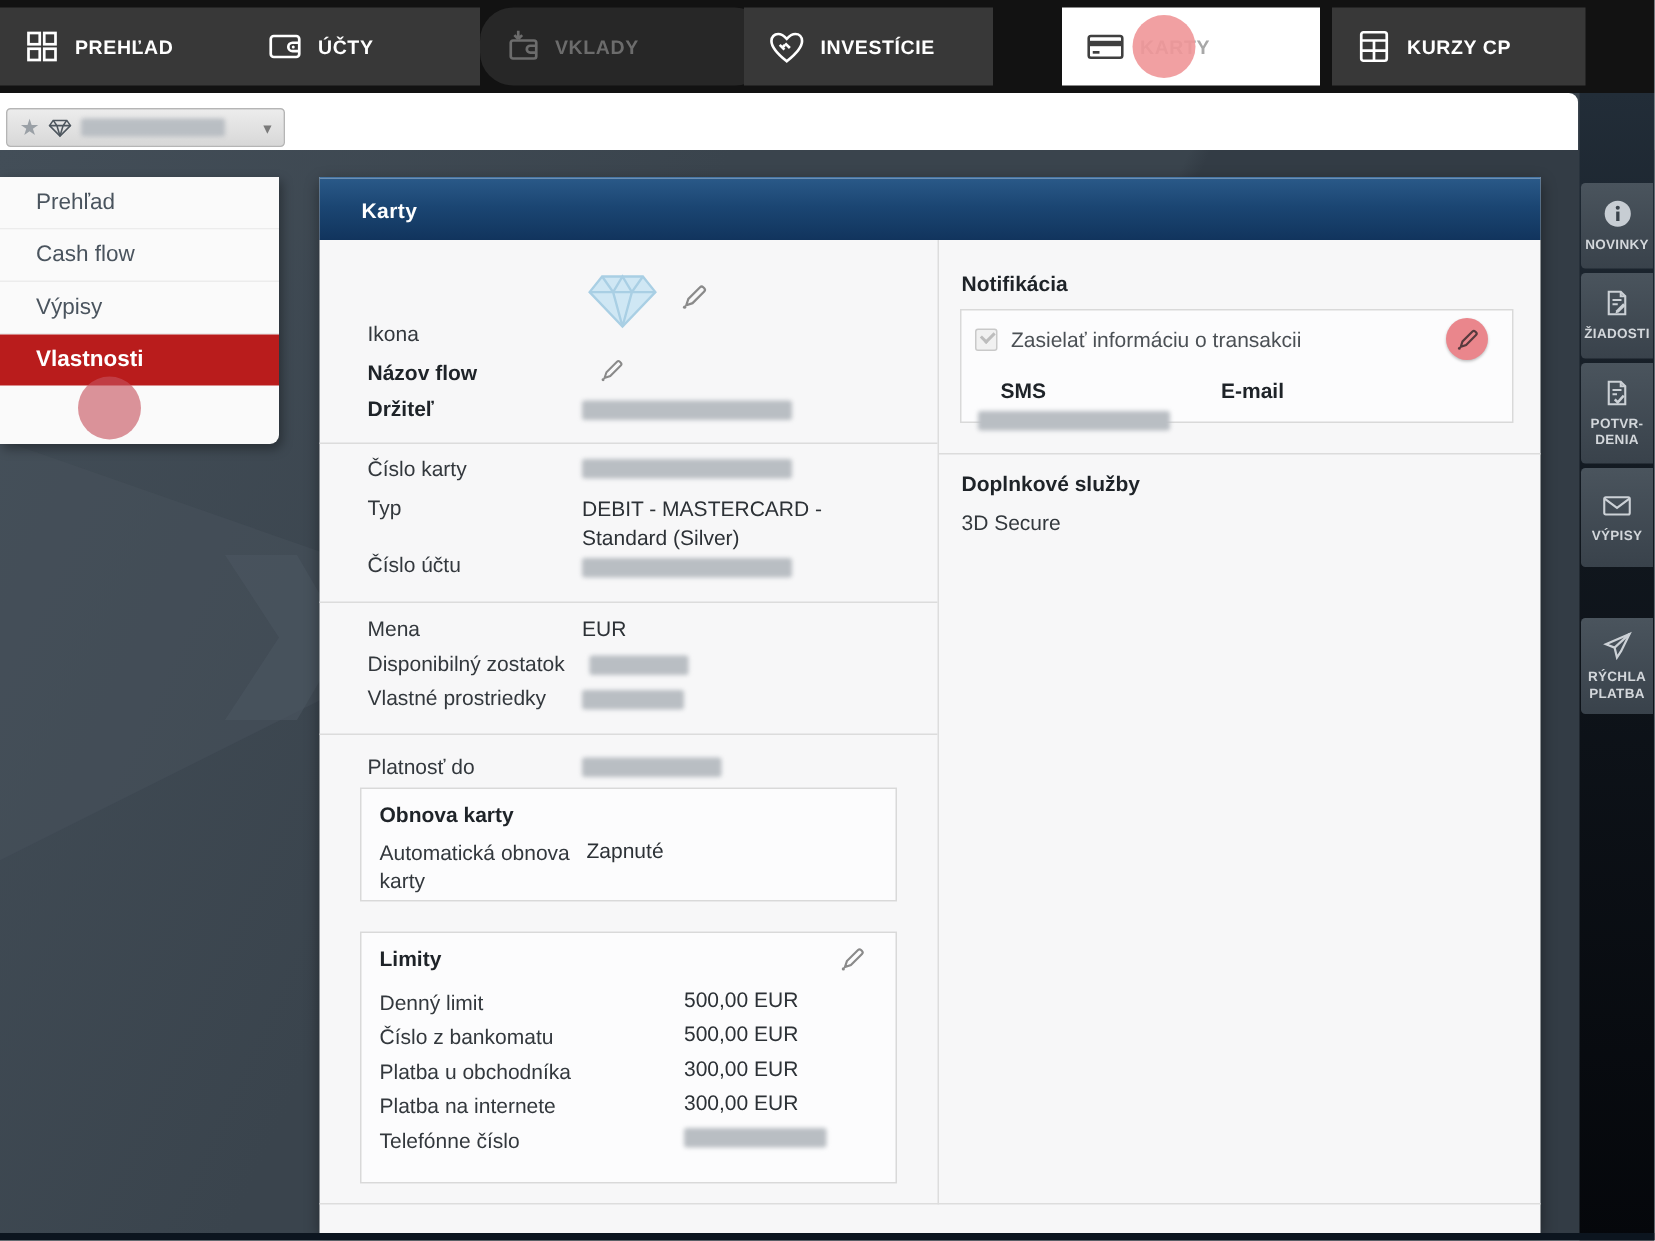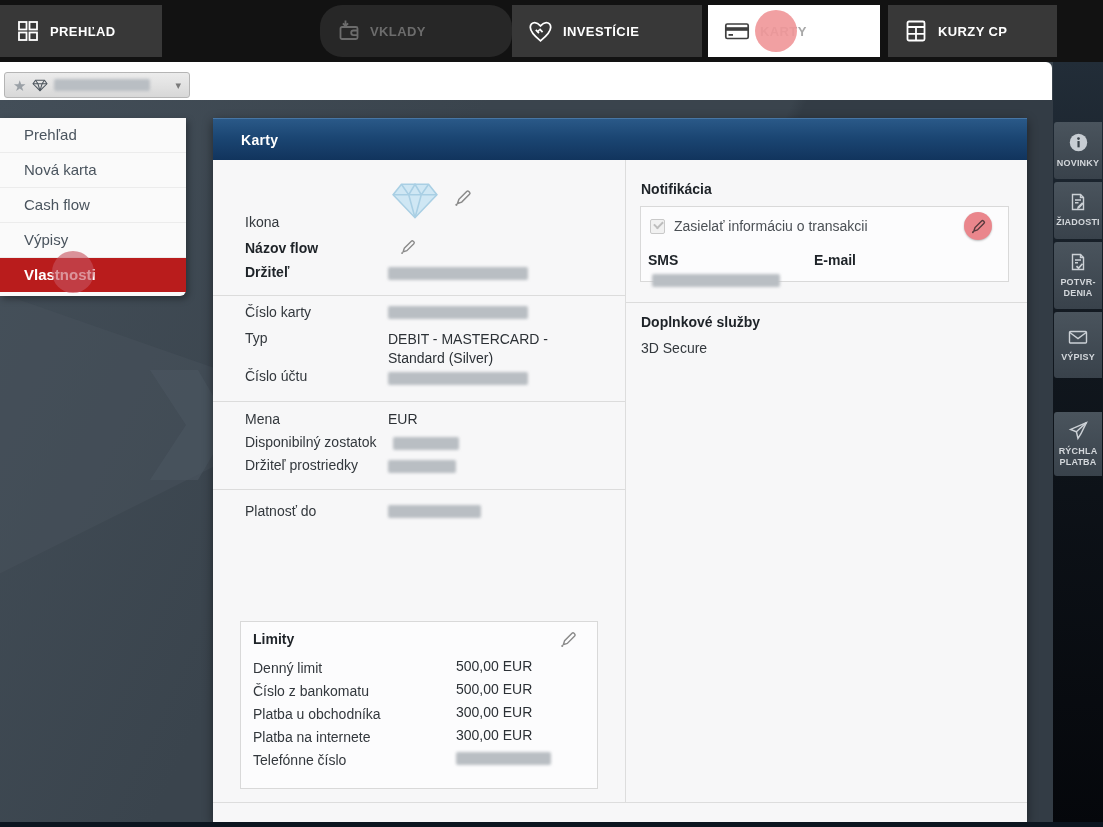--- a/index.html
+++ b/index.html
@@ -98,32 +98,41 @@
       <span style="line-height:0;">
         <svg width="24" height="24" viewBox="0 0 24 24" fill="none" stroke="#fff" stroke-width="1.8">
           <rect x="3" y="3" width="7.5" height="7.5"></rect>
             <rect x="13.5" y="3" width="7.5" height="7.5"></rect>
           <rect x="3" y="13.5" width="7.5" height="7.5"></rect>
             <rect x="13.5" y="13.5" width="7.5" height="7.5"></rect>
         </svg></span>
       <span>PREHĽAD</span>
     </div>
 
+    <div class="tab" style="left:162px;width:158px;">
+      <span style="line-height:0;">
+        <svg width="24" height="24" viewBox="0 0 24 24" fill="none" stroke="#fff" stroke-width="1.8">
+          <rect x="2.5" y="5" width="19" height="14" rx="2"></rect>
+          <path d="M21.5 9.5h-4.5a2.8 2.8 0 0 0 0 5.6h4.5"></path>
+            <circle cx="17.5" cy="12.3" r="1" fill="#fff" stroke="none"></circle>
+        </svg></span>
+      <span>ÚČTY</span>
+    </div>
 
     <div class="tab disabled" style="left:320px;width:192px;">
       <span style="line-height:0;">
         <svg width="24" height="24" viewBox="0 0 24 24" fill="none" stroke="#6c6c6c" stroke-width="1.8">
           <rect x="4.5" y="8" width="17" height="12" rx="1.5"></rect>
           <path d="M21.5 11.5h-4a2.3 2.3 0 0 0 0 4.6h4"></path>
           <path d="M9.5 1.5v5.5M9.5 7l-2.6-2.6M9.5 7l2.6-2.6"></path>
         </svg></span>
       <span>VKLADY</span>
     </div>
 
-    <div class="tab" style="left:512px;width:190px;">
+    <div class="tab" style="left:496px;width:166px;">
       <span style="line-height:0;">
         <svg width="25" height="25" viewBox="0 0 24 24" fill="none" stroke="#fff" stroke-width="1.7">
           <path d="M12 21C5.2 15.6 2.2 11.2 2.2 8 2.2 5.4 4 3.5 6.5 3.5c2 0 3.7 1.1 5.5 3.1 1.8-2 3.5-3.1 5.5-3.1 2.5 0 4.3 1.9 4.3 4.5 0 3.2-3 7.6-9.8 13z"></path>
           <path d="M7.5 10.5l3 3M11 9.5l3 3M9.2 12.2l1.6-1.6"></path>
         </svg></span>
       <span>INVESTÍCIE</span>
     </div>
 
     <div class="tab active" style="left:708px;width:172px;">
       <span style="line-height:0;">
@@ -154,21 +163,20 @@
       <svg width="16" height="13" viewBox="0 0 46 36" fill="none" stroke="#4d565e" stroke-width="3">
         <polygon points="10,3 36,3 43,13 23,33 3,13"></polygon>
           <path d="M3 13h40M10 3l7 10 6 20M36 3l-7 10-6 20"></path>
       </svg></span>
     <span class="redact" style="position:static;width:96px;height:12px;"></span>
     <span class="caret">▾</span>
   </div>
 
   <div id="side-menu">
     <div class="menu-item">Prehľad</div>
-    <div class="menu-item">Nová karta</div>
     <div class="menu-item">Cash flow</div>
     <div class="menu-item">Výpisy</div>
     <div class="menu-item selected">Vlastnosti</div>
   </div>
   <div class="click-circle" style="left:52px;top:251px;width:42px;height:42px;background:rgba(198,82,94,.62);z-index:6;"></div>
 
   <div id="panel">
     <div id="panel-header">
       <span>Karty</span>
     </div>
@@ -206,28 +214,33 @@
     <div class="val" style="left:175px;top:212px;width:205px;white-space:normal;line-height:1.35;">DEBIT - MASTERCARD - Standard (Silver)</div>
     <div class="lbl" style="left:32px;top:250px;">Číslo účtu</div>
     <div class="redact" style="left:175px;top:254px;width:140px;"></div>
 
     <div class="hr" style="top:283px;"></div>
 
     <div class="lbl" style="left:32px;top:293px;">Mena</div>
     <div class="val" style="left:175px;top:293px;">EUR</div>
     <div class="lbl" style="left:32px;top:316px;">Disponibilný zostatok</div>
     <div class="redact" style="left:180px;top:319px;width:66px;"></div>
-    <div class="lbl" style="left:32px;top:339px;">Držiteľ prostriedky</div>
+    <div class="lbl" style="left:32px;top:339px;">Vlastné prostriedky</div>
     <div class="redact" style="left:175px;top:342px;width:68px;"></div>
 
     <div class="hr" style="top:371px;"></div>
 
     <div class="lbl" style="left:32px;top:385px;">Platnosť do</div>
     <div class="redact" style="left:175px;top:387px;width:93px;"></div>
 
+    <div class="ibox" style="left:27px;top:407px;width:358px;height:76px;">
+      <div class="lbl b" style="left:12px;top:9px;">Obnova karty</div>
+      <div class="lbl" style="left:12px;top:33px;width:148px;white-space:normal;line-height:1.35;">Automatická obnova karty</div>
+      <div class="val" style="left:150px;top:33px;">Zapnuté</div>
+    </div>
 
     <div class="ibox" style="left:27px;top:503px;width:358px;height:168px;">
       <div class="lbl b" style="left:12px;top:9px;">Limity</div>
       <div class="pencil-btn" style="left:318px;top:8px;">
         <svg width="19" height="19" viewBox="0 0 20 20">
           <path d="M4.5 15.5l1.4-4.2L13.7 3.5a1.5 1.5 0 0 1 2.1 0l.7.7a1.5 1.5 0 0 1 0 2.1L8.7 14.1 4.5 15.5z" fill="none" stroke="#8a8a8a" stroke-width="1.5"></path>
           <circle cx="3.4" cy="16.8" r="1.1" fill="#8a8a8a"></circle>
         </svg>
       </div>
       <div class="lbl" style="left:12px;top:38px;">Denný limit</div>
@@ -248,21 +261,21 @@
       <div class="checkbox" style="left:9px;top:12px;">
         <span class="mark"></span>
       </div>
       <div class="lbl" style="left:33px;top:11px;color:#4b5055;">Zasielať informáciu o transakcii</div>
       <div class="red-pencil" style="left:323px;top:5px;">
         <svg width="17" height="17" viewBox="0 0 20 20">
           <path d="M4.5 15.5l1.4-4.2L13.7 3.5a1.5 1.5 0 0 1 2.1 0l.7.7a1.5 1.5 0 0 1 0 2.1L8.7 14.1 4.5 15.5z" fill="none" stroke="#583a3e" stroke-width="1.7"></path>
           <circle cx="3.4" cy="16.8" r="1.1" fill="#583a3e"></circle>
         </svg>
       </div>
-      <div class="lbl b" style="left:7px;top:45px;">SMS</div>
+      <div class="lbl b" style="left:26px;top:45px;">SMS</div>
       <div class="redact" style="left:11px;top:67px;width:128px;"></div>
       <div class="lbl b" style="left:173px;top:45px;">E-mail</div>
     </div>
 
     <div class="hr2" style="top:184px;"></div>
 
     <div class="lbl b" style="left:428px;top:196px;">Doplnkové služby</div>
     <div class="lbl" style="left:428px;top:222px;">3D Secure</div>
 
     <div id="panel-footer"></div>

